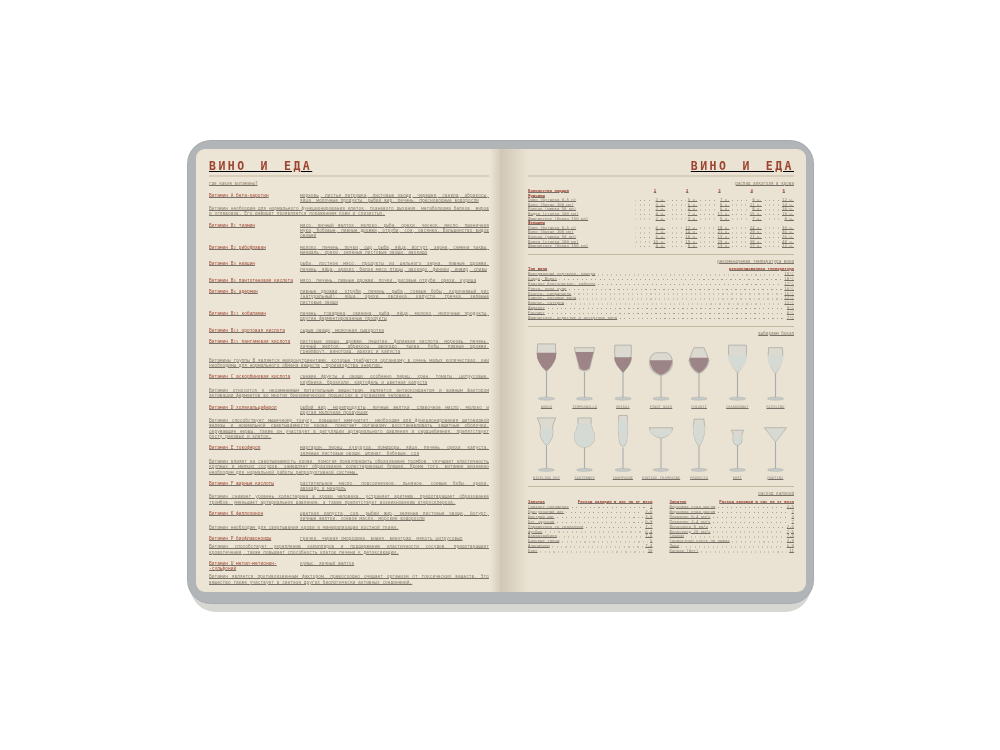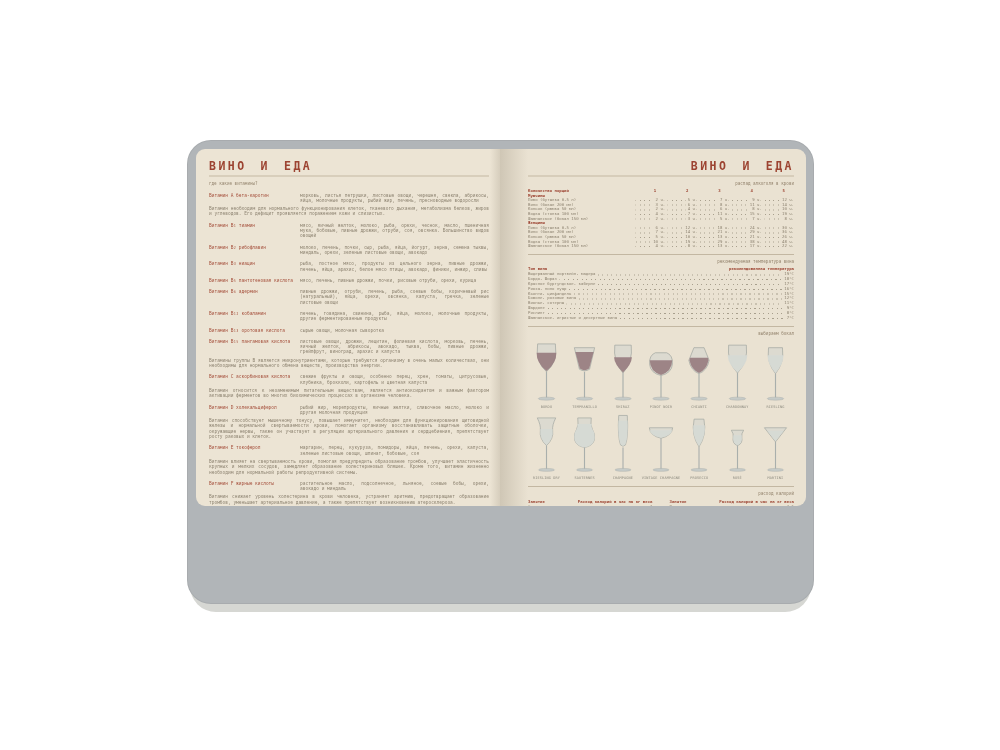--- a/index.html
+++ b/index.html
@@ -3,21 +3,21 @@
 <meta charset="utf-8">
 <style>
   html,body{margin:0;padding:0;background:#ffffff;}
   .canvas{position:relative;width:1000px;height:750px;background:#ffffff;overflow:hidden;
           font-family:"DejaVu Sans Mono",monospace;}
   
   .under{position:absolute;left:190px;top:148px;width:621px;height:464px;border-radius:26px;
          background:#d6d7d3;}
   .cover{position:absolute;left:187px;top:140px;width:627px;height:464px;border-radius:24px;
          background:#b1b5b8;box-shadow:inset 0 0 0 1px rgba(0,0,0,0.05);}
-  .page{position:absolute;top:149px;height:357px;overflow:hidden;}
+  .page{position:absolute;top:149px;height:443px;overflow:hidden;text-decoration:underline;}
   .page-left{left:196px;width:304px;background:#ece4d4;border-radius:9px 0 0 9px;}
   .page-right{left:500px;width:306px;background:#eae2d2;border-radius:0 9px 9px 0;}
   .page-left::after{content:'';position:absolute;right:0;top:0;bottom:0;width:10px;z-index:5;
          background:linear-gradient(90deg,rgba(100,88,66,0) 0%,rgba(100,88,66,0.16) 100%);pointer-events:none;}
   .page-right::before{content:'';position:absolute;left:0;top:0;bottom:0;width:28px;z-index:5;
          background:linear-gradient(90deg,rgba(100,88,66,0.20) 0%,rgba(100,88,66,0) 100%);pointer-events:none;}
   .page-inner{transform:scale(0.5);transform-origin:0 0;box-sizing:border-box;
          font-size:9px;line-height:10.6px;color:#8e8472;}
   .left-inner{width:608px;height:886px;padding:22px 22px 0 26px;}
   .right-inner{width:612px;height:886px;padding:22px 24px 0 56px;}

